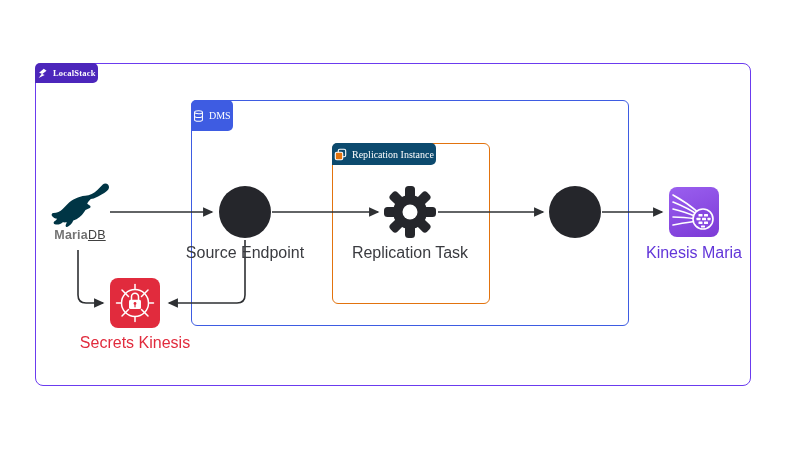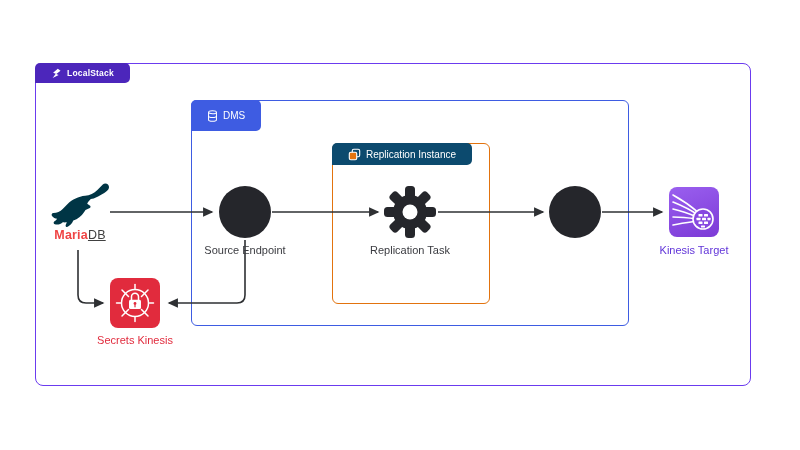--- a/index.html
+++ b/index.html
@@ -7,45 +7,45 @@
   .canvas{position:relative;width:800px;height:450px;background:#ffffff;}
 
   
   .box{position:absolute;border-radius:8px;background:transparent;}
   .outer-box{left:35px;top:63px;width:714px;height:321px;border:1.5px solid #6B3BEF;}
   .dms-box{left:191px;top:100px;width:436px;height:224px;border:1.5px solid #3E5CE2;border-radius:6px;}
   .ri-box{left:332px;top:143px;width:156px;height:159px;border:1.5px solid #E2730E;border-radius:6px;}
 
   
   .badge{position:absolute;display:flex;align-items:center;gap:5px;color:#ffffff;
-         border-radius:5px 5px 5px 0;padding:0 16px;z-index:5;white-space:nowrap;}
+         border-radius:5px 5px 5px 0;padding:0 2px;z-index:5;white-space:nowrap;font-family:Liberation Serif, serif;}
   .localstack-badge{left:35px;top:63px;height:20px;background:#4C26BB;font-size:8.5px;font-weight:bold;letter-spacing:.2px;}
   .dms-badge{left:191px;top:100px;height:31px;background:#3E5CE2;font-size:10px;}
   .ri-badge{left:332px;top:143px;height:22px;background:#0c4a6e;font-size:10px;}
   .badge svg{display:block;}
 
   
   .endpoint-circle{position:absolute;width:52px;height:52px;border-radius:50%;background:#25262B;z-index:3;}
   .source-circle{left:219px;top:186px;}
   .target-circle{left:549px;top:186px;}
   .gear{position:absolute;left:384px;top:186px;z-index:3;}
   .icon-tile{position:absolute;width:50px;height:50px;border-radius:8px;z-index:3;}
   .kinesis-tile{left:669px;top:187px;background:linear-gradient(160deg,#9A5FEF 0%,#7C3AD6 100%);}
   .secrets-tile{left:110px;top:278px;background:#E12B3D;}
   .mariadb-icon{position:absolute;left:46px;top:181px;z-index:3;}
 
   
-  .node-label{position:absolute;font-size:11px;color:#3A3B40;text-align:center;z-index:4;}
+  .node-label{position:absolute;font-size:16px;color:#3A3B40;text-align:center;z-index:4;}
   .lbl-source{left:175px;top:244px;width:140px;}
   .lbl-task{left:340px;top:244px;width:140px;}
   .lbl-target{left:505px;top:244px;width:140px;}
   .lbl-kinesis{left:624px;top:244px;width:140px;color:#6236D9;}
   .lbl-secrets{left:65px;top:334px;width:140px;color:#E12B3D;}
   .lbl-mariadb{left:30px;top:228px;width:100px;font-size:12.5px;color:#003545;letter-spacing:.2px;}
-  .lbl-mariadb .bold{font-weight:bold;color:#ef4444;}
+  .lbl-mariadb .bold{font-weight:bold;color:#737373;}
   .lbl-mariadb .rest{font-weight:normal;color:#404040;text-decoration:underline;}
 
   
   .edges{position:absolute;left:0;top:0;width:800px;height:450px;z-index:2;pointer-events:none;}
 </style>
 </head>
 <body>
 
 <div class="canvas">
 
@@ -138,21 +138,21 @@
         <rect x="35" y="27" width="4" height="2.4" rx="0.5"></rect>
         <rect x="27.5" y="30.8" width="4" height="2.4" rx="0.5"></rect>
         <rect x="33" y="30.8" width="4" height="2.4" rx="0.5"></rect>
         <rect x="38.5" y="30.8" width="3" height="2.4" rx="0.5"></rect>
         <rect x="29.5" y="34.6" width="4" height="2.4" rx="0.5"></rect>
         <rect x="35" y="34.6" width="4" height="2.4" rx="0.5"></rect>
         <rect x="32" y="38.4" width="4" height="2.2" rx="0.5"></rect>
       </g>
     </svg>
   </div>
-  <div class="node-label lbl-kinesis">Kinesis Target</div>
+  <div class="node-label lbl-kinesis">Kinesis Maria</div>
 
   <div class="icon-tile secrets-tile">
     <svg width="50" height="50" viewBox="0 0 50 50">
       <g stroke="#ffffff" stroke-width="1.5" fill="none" stroke-linecap="round">
         <circle cx="25" cy="25" r="13.5"></circle>
         <path d="M12 12 L18.5 18.5"></path>
         <path d="M38 12 L31.5 18.5"></path>
         <path d="M12 38 L18.5 31.5"></path>
         <path d="M38 38 L31.5 31.5"></path>
         <path d="M25 6.5 V10.5"></path>

